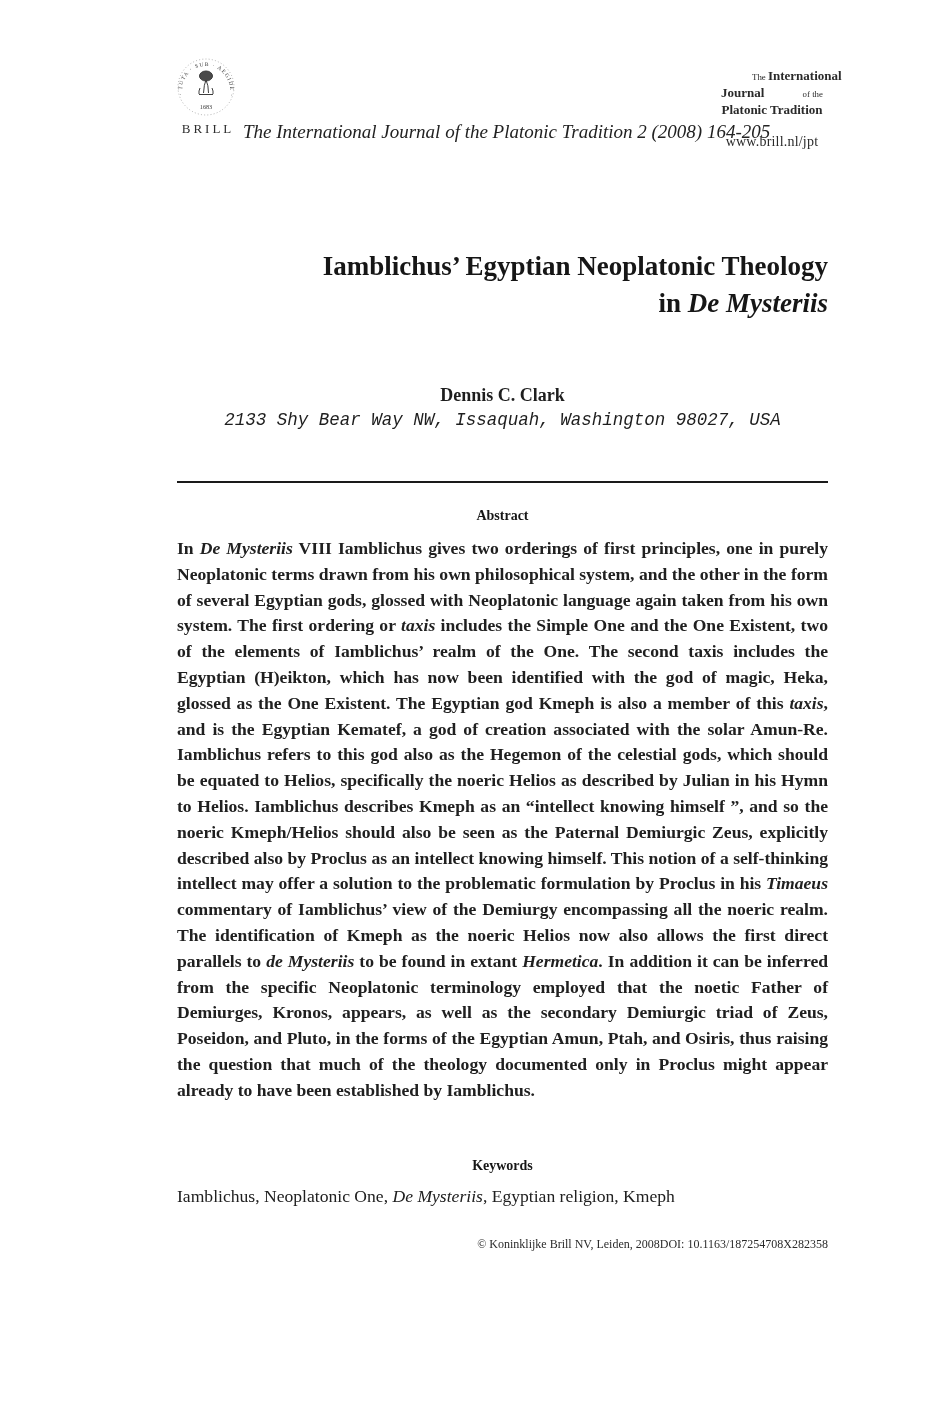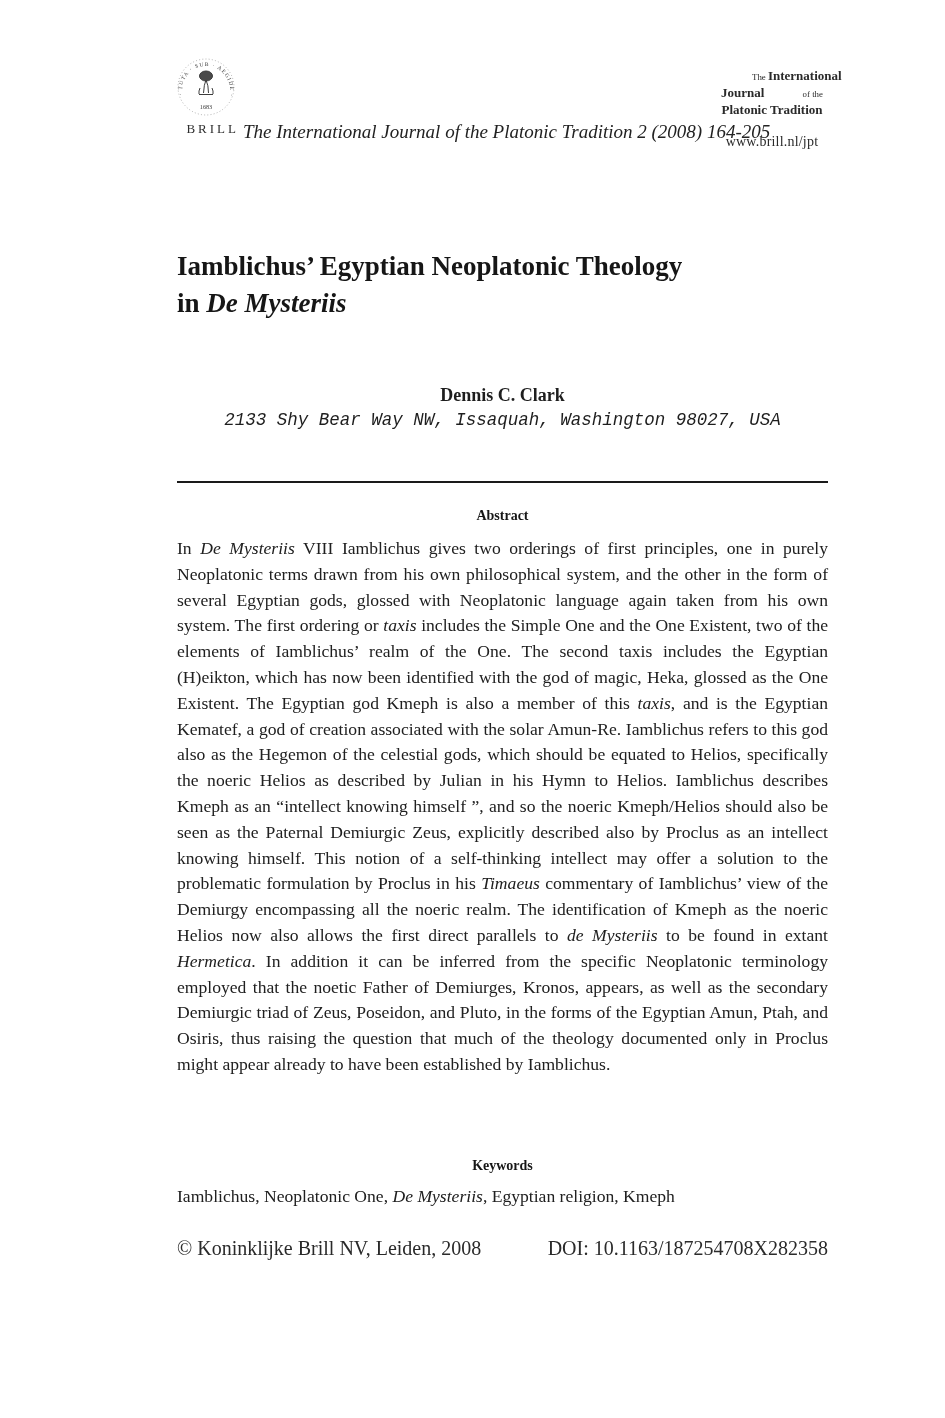--- a/index.html
+++ b/index.html
@@ -14,38 +14,38 @@
   
   .it { font-style: italic; }
   .bd { font-weight: bold; }
   .sm { font-size: 0.68em; font-weight: normal; margin-left: 36px; }
 
   
   .header { position: absolute; left: 177px; top: 55px; width: 651px; height: 92px; }
   .logo { position: absolute; left: -2px; top: 0; }
   .wordmark {
     position: absolute; left: 0; top: 66px; width: 62px;
-    text-align: right; font-size: 13px; letter-spacing: 3px;
+    text-align: center; font-size: 13px; letter-spacing: 3px;
     color: #2e2e2e; font-variant: small-caps;
   }
   .journal-line {
     position: absolute; left: 66px; top: 66px;
     font-style: italic; font-size: 19px; white-space: nowrap; color: #222;
   }
   .masthead {
     position: absolute; right: 0; top: 13px; width: 112px;
     text-align: center; font-size: 13px; line-height: 15px; color: #2a2a2a;
   }
   .masthead .mh-line { white-space: nowrap; }
   .journal-url { margin-top: 17px; font-size: 14px; font-weight: normal; letter-spacing: 0.2px; }
 
   
   .title {
     position: absolute; left: 177px; top: 248px; width: 651px;
-    text-align: left; font-weight: bold; font-size: 27px; line-height: 37px;
+    text-align: right; font-weight: bold; font-size: 27px; line-height: 37px;
     color: #161616;
   }
   .author-block {
     position: absolute; left: 177px; top: 384px; width: 651px;
     text-align: center; font-size: 17.5px; line-height: 23px;
   }
   .author-name { font-weight: bold; font-size: 18px; margin-bottom: 2px; }
   .author-address, .author-email { font-style: italic; font-family: Liberation Mono, monospace; }
 
   .rule {
@@ -54,33 +54,33 @@
   }
 
   
   .abstract-heading, .keywords-heading {
     position: absolute; left: 177px; width: 651px;
     font-weight: bold; font-size: 14px; color: #161616; text-align: center;
   }
   .abstract-heading { top: 508px; }
   .abstract-body {
     position: absolute; left: 177px; top: 536px; width: 651px;
-    font-size: 17.6px; line-height: 25.8px; text-align: justify; color: #202020;
+    font-size: 17.6px; line-height: 25.8px; text-align: justify; color: #202020; font-weight: bold;
   }
   .keywords-heading { top: 1158px; }
   .keywords-body {
     position: absolute; left: 177px; top: 1186px; width: 651px;
     font-size: 17.6px; color: #202020;
   }
 
   
   .footer {
     position: absolute; left: 177px; top: 1237px; width: 651px;
-    display: flex; justify-content: space-between;
-    font-size: 20px; color: #2a2a2a;
+    display: flex; justify-content: flex-end;
+    font-size: 12px; color: #2a2a2a;
   }
 </style>
 </head>
 <body>
 
 <div class="page">
 
   <div class="header">
 
     <div class="logo">

